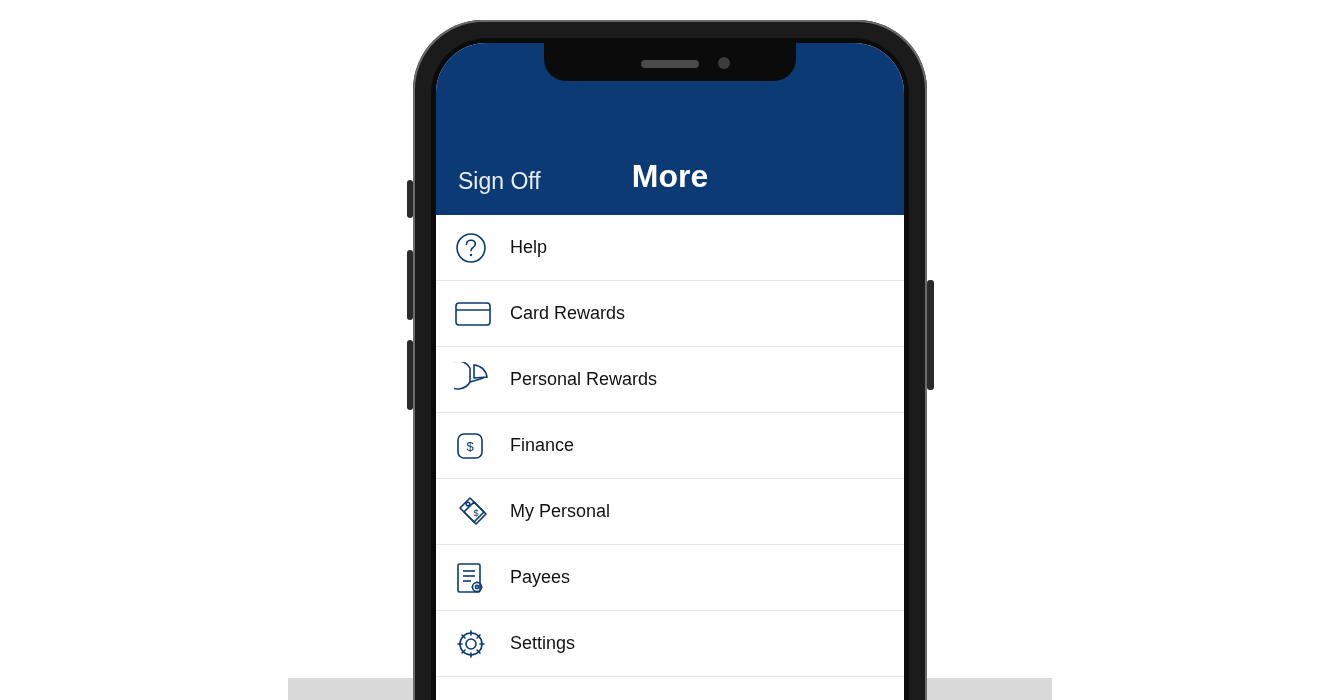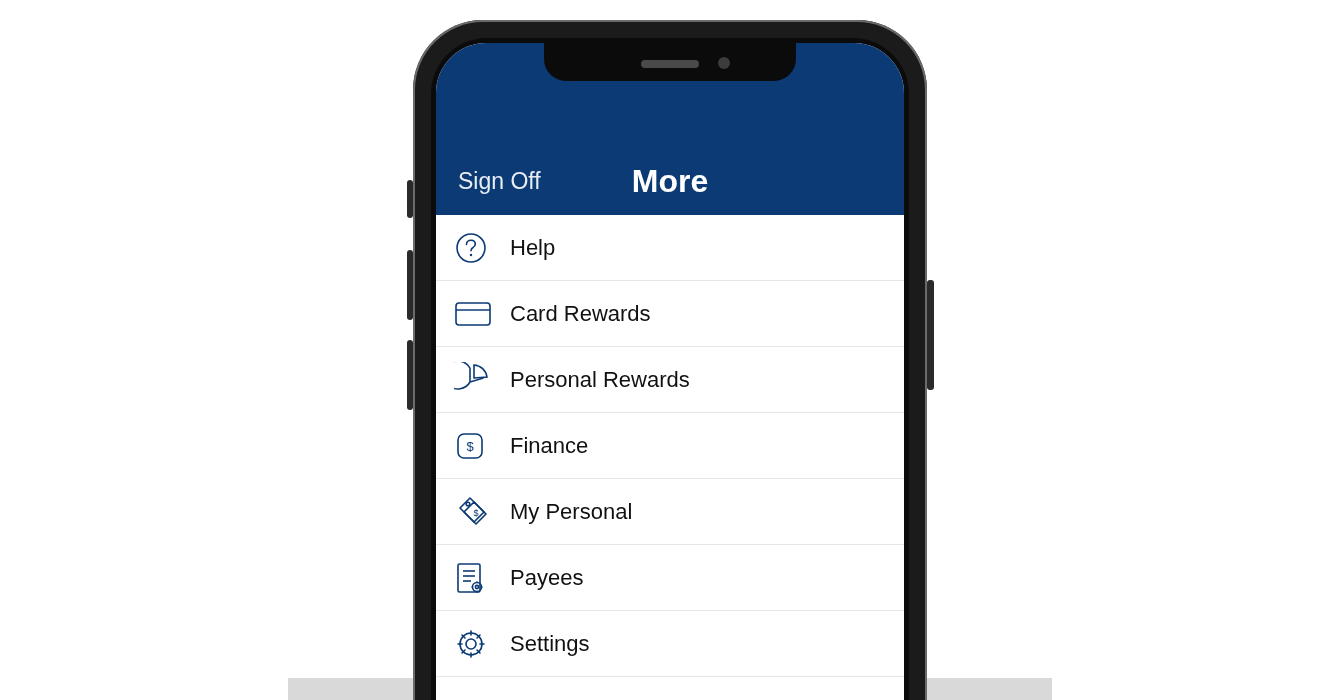--- a/index.html
+++ b/index.html
@@ -89,21 +89,21 @@
     background: #0b3a74;
     height: 172px;
     position: relative;
     color: #fff;
   }
   .header-row {
     position: absolute;
     left: 0; right: 0;
     bottom: 20px;
     display: flex;
-    align-items: center;
+    align-items: flex-end;
   }
   .signoff {
     font-size: 23px;
     font-weight: 400;
     padding-left: 22px;
     color: #e8edf4;
     cursor: pointer;
   }
   .title {
     position: absolute;
@@ -125,21 +125,21 @@
     padding-left: 18px;
     border-bottom: 1px solid #e6e6e6;
     cursor: pointer;
   }
   .row .icon-wrap {
     width: 56px;
     display: flex;
     justify-content: flex-start;
   }
   .row .label {
-    font-size: 22px;
+    font-size: 18px;
     color: #111;
   }
   svg { display: block; }
 
   
   .shelf {
     position: absolute;
     left: 288px;
     right: 288px;
     top: 678px;

